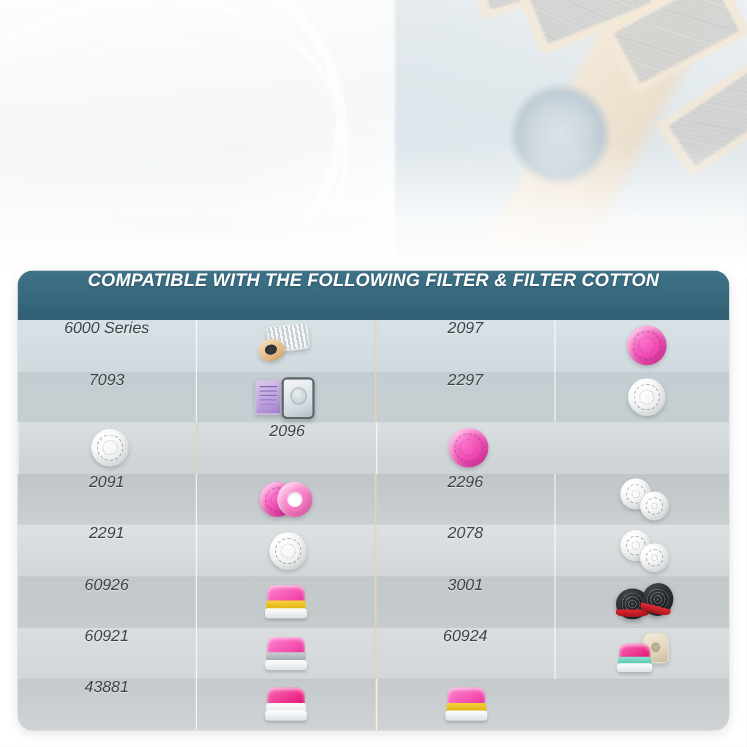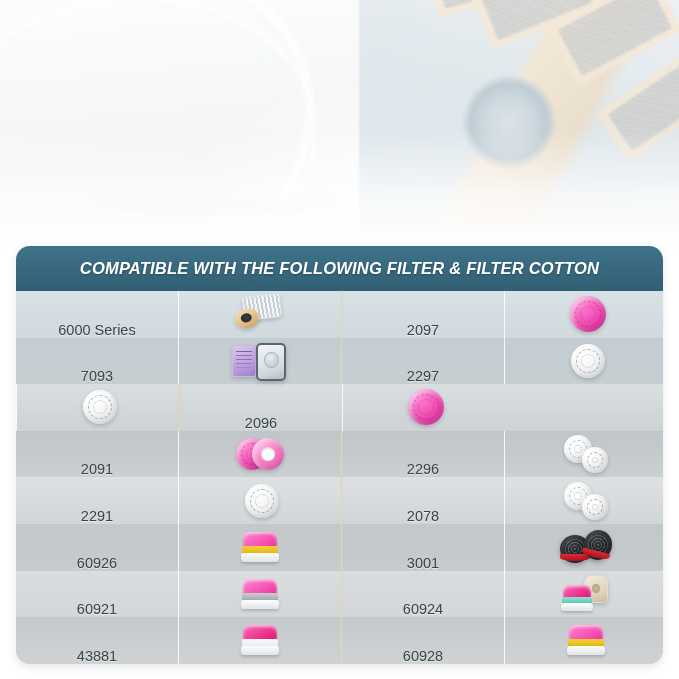--- a/index.html
+++ b/index.html
@@ -113,29 +113,29 @@
   
   .table-card{
     position:absolute;left:16px;top:246px;width:647px;height:418px;
     border-radius:14px;overflow:hidden;
     box-shadow:0 3px 10px rgba(0,0,0,.10);
     background:#d2d7da;
   }
   .table-head{
     height:45px;
     background:linear-gradient(180deg,#3f7389 0%,#37687d 55%,#315f73 100%);
-    display:flex;align-items:center;justify-content:center;
+    display:flex;justify-content:center;
   }
   .table-head .ht{
     color:#ffffff;font-size:16.5px;font-weight:bold;font-style:italic;
     letter-spacing:.2px;white-space:nowrap;
     text-shadow:0 1px 2px rgba(0,0,0,.28);
   }
   .rows{position:relative;}
-  .row{display:flex;height:46.6px;align-items:flex-end;}
+  .row{display:flex;height:46.6px;align-items:flex-start;font-style:italic;}
   .row.odd{background:linear-gradient(180deg,rgba(255,255,255,.30),rgba(255,255,255,.10));}
   .row.even{background:linear-gradient(180deg,rgba(0,0,0,.045),rgba(0,0,0,.015));}
   .rows{
     background:linear-gradient(180deg,#c6d5dc 0%,#ccd6da 14%,#c6cdd0 34%,#cfd4d6 52%,#c9ced0 72%,#d2d6d8 100%);
   }
   .cell-label{
     flex:0 0 162px;text-align:center;color:#3b4347;font-size:14.5px;
     text-shadow:0 1px 0 rgba(255,255,255,.5);
   }
   .cell-img{flex:0 0 162px;display:flex;align-items:center;justify-content:center;height:100%;}
@@ -409,21 +409,20 @@
           <div class="cell-img">
             <div class="ico">
               <div class="cart" style="left:8px;top:5px;">
                 <div class="top pinktop2"></div>
                 <div class="mid" style="background:linear-gradient(180deg,#f9f9fa,#e6eaec);"></div>
                 <div class="base"></div>
               </div>
             </div>
           </div>
           <div class="vdiv center"></div>
-          <div class="cell-label">60928</div>
           <div class="vdiv"></div>
           <div class="cell-img">
             <div class="ico">
               <div class="cart" style="left:8px;top:5px;">
                 <div class="top pinktop"></div>
                 <div class="mid yellowmid"></div>
                 <div class="base"></div>
               </div>
             </div>
           </div>

